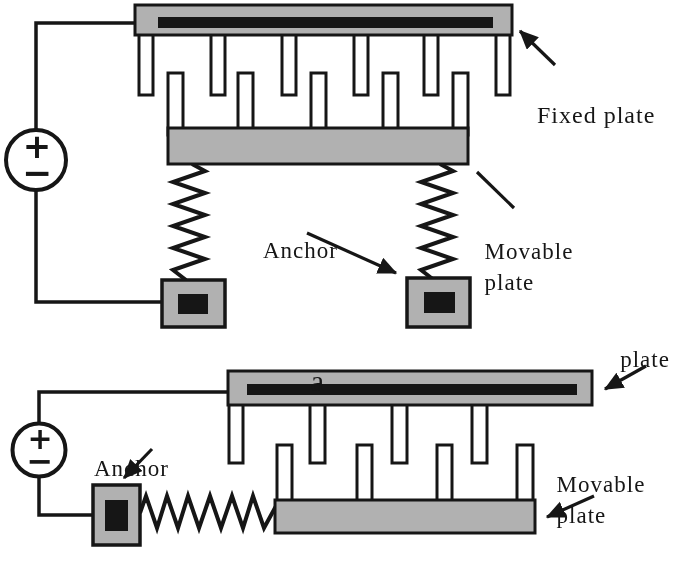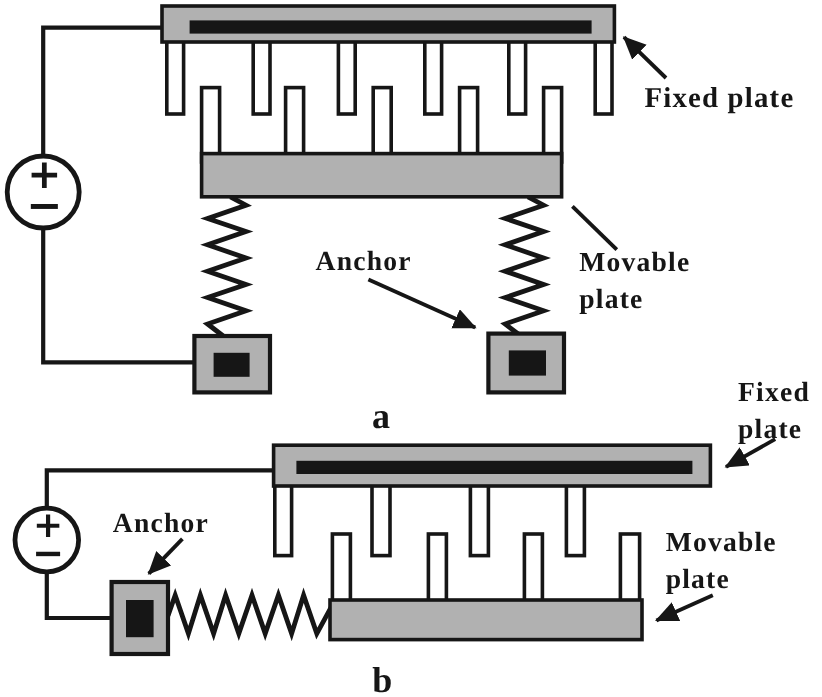--- a/index.html
+++ b/index.html
@@ -7,25 +7,26 @@
     position:relative;
     width:685px;height:581px;
     background:var(--background,#fff);
     font-family:"Liberation Serif", serif;
     overflow:hidden;
   }
   #figure svg{position:absolute;left:0;top:0;}
   .lbl{
     position:absolute;
     color:var(--ink,#161616);
-    font-weight:bold;
+    font-weight:normal;
     font-size:23px;
     letter-spacing:1px;
     line-height:27px;
     white-space:nowrap;
+    margin-top:33px;
   }
   .center{transform:translateX(-50%);text-align:left;line-height:31px;}
   .line{display:block;}
   .caption{font-size:30px;line-height:30px;transform:translateX(-50%);}
   .plate{fill:var(--plate_gray,#b1b1b1);stroke:var(--ink,#161616);stroke-width:3;}
   .finger{fill:#ffffff;stroke:var(--ink,#161616);stroke-width:3;}
   .stripe{fill:var(--stripe_black,#161616);stroke:none;}
   .wire{fill:none;stroke:var(--ink,#161616);stroke-width:3.5;}
   .spring{fill:none;stroke:var(--ink,#161616);stroke-width:4;stroke-linejoin:miter;}
   .anchor{fill:var(--plate_gray,#b1b1b1);stroke:var(--ink,#161616);stroke-width:3.5;}
@@ -144,21 +145,20 @@
   <div class="lbl center" style="left:529px;top:203px;">
     <span class="line">Movable</span>
     <span class="line">plate</span>
   </div>
 
   <div class="lbl" style="left:263px;top:204px;">Anchor</div>
 
   <div class="lbl caption" style="left:318px;top:333px;">a</div>
 
   <div class="lbl center" style="left:645px;top:311px;">
-    <span class="line">Fixed</span>
     <span class="line">plate</span>
   </div>
 
   <div class="lbl center" style="left:601px;top:436px;">
     <span class="line">Movable</span>
     <span class="line">plate</span>
   </div>
 
   <div class="lbl" style="left:94px;top:422px;">Anchor</div>
 

